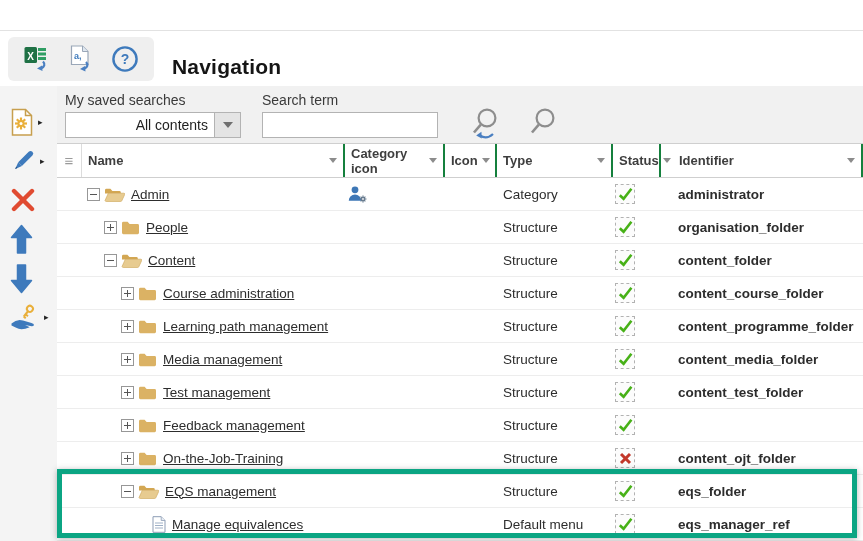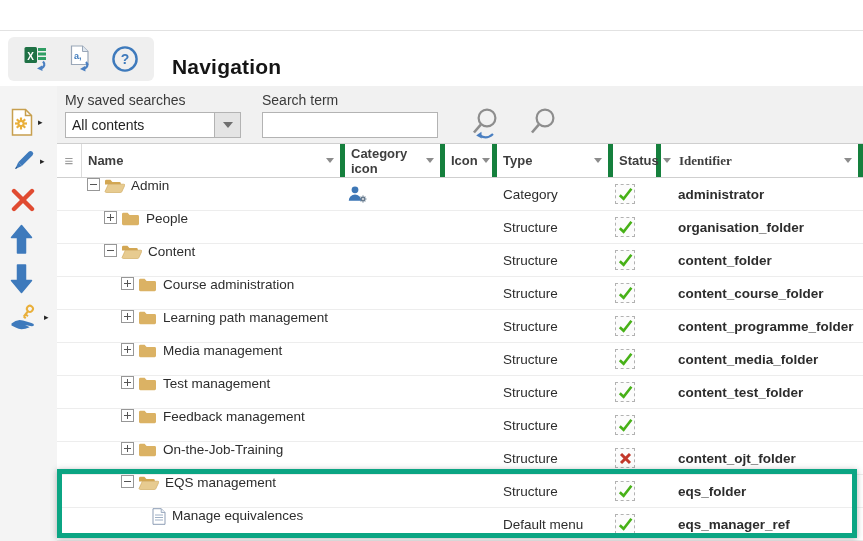--- a/index.html
+++ b/index.html
@@ -18,44 +18,44 @@
   .rail{width:57px;background:#f4f4f4;box-sizing:border-box;padding-top:20px;display:flex;flex-direction:column;gap:7px;}
   .rail .tool{position:relative;height:32px;display:flex;align-items:center;padding-left:10px;cursor:pointer;}
   .submenu-arrow{font-size:9px;color:#222;margin-left:4px;line-height:1;}
 
   .content{flex:1;display:flex;flex-direction:column;min-width:0;}
 
   
   .searchband{height:57px;background:#f1f1f1;display:flex;align-items:flex-start;padding:6px 0 0 8px;box-sizing:border-box;}
   .fgroup{display:flex;flex-direction:column;}
   .flabel{font-size:14px;color:#3a3a3a;margin-bottom:4px;}
-  .dropdown{display:flex;width:176px;height:26px;border:1px solid #b3b3b3;background:#fff;box-sizing:border-box;cursor:pointer;}
+  .dropdown{display:flex;width:176px;height:26px;border:1px solid #b3b3b3;background:#fff;box-sizing:border-box;cursor:pointer;text-align:right;}
   .dropdown-value{flex:1;padding:4px 6px;font-size:14px;color:#1f1f1f;white-space:nowrap;overflow:hidden;}
   .dropdown-btn{width:25px;background:#e4e4e4;border-left:1px solid #b3b3b3;display:flex;align-items:center;justify-content:center;}
   .dd-arrow{width:0;height:0;border-left:5px solid transparent;border-right:5px solid transparent;border-top:6px solid #6f6f6f;}
   .tinput{width:176px;height:26px;border:1px solid #b3b3b3;box-sizing:border-box;font-size:13px;padding:0 6px;background:#fff;font-family:"Liberation Sans",sans-serif;}
   .sicon{margin-top:13px;cursor:pointer;display:flex;}
 
   
   .theader{height:36px;display:flex;align-items:stretch;background:#fff;border-top:1px solid #cfcfcf;border-bottom:1px solid #cfcfcf;box-sizing:border-box;}
-  .hcell{display:flex;align-items:center;justify-content:space-between;box-sizing:border-box;border-right:5px solid #15803d;font-size:13px;font-weight:700;color:#3e3e3e;padding:0 6px;}
+  .hcell{display:flex;align-items:center;justify-content:space-between;box-sizing:border-box;border-right:2px solid #15803d;font-size:13px;font-weight:700;color:#3e3e3e;padding:0 6px;}
   .hcell .farrow{width:0;height:0;border-left:4px solid transparent;border-right:4px solid transparent;border-top:5px solid #8c8c8c;margin-left:4px;flex:none;}
   .h-handle{width:24px;display:flex;align-items:center;justify-content:center;border-right:1px solid #dcdcdc;color:#9a9a9a;font-size:15px;cursor:grab;}
   .c-handle{width:24px;flex:none;}
   .c-name{width:263px;flex:none;}
   .c-cat{width:100px;flex:none;}
   .c-icon{width:52px;flex:none;}
   .c-type{width:116px;flex:none;gap:8px;}
   .c-status{width:48px;flex:none;}
   .c-id{flex:1;min-width:0;}
 
   
   .rows{flex:1;background:#fff;}
   .row{display:flex;align-items:center;height:33px;border-bottom:1px solid #ededed;box-sizing:border-box;font-size:13.5px;color:#2d2d2d;background:#fff;}
-  .row .c-name{display:flex;align-items:flex-start;height:100%;}
+  .row .c-name{display:flex;align-items:center;height:100%;text-decoration:underline;}
   .indent{flex:none;height:1px;}
   .expander{width:13px;height:13px;border:1px solid #979797;background:#fff;position:relative;flex:none;margin-right:4px;box-sizing:border-box;cursor:pointer;}
   .expander::before{content:"";position:absolute;left:2px;right:2px;top:5px;height:1px;background:#555;}
   .expander.expand::after{content:"";position:absolute;top:2px;bottom:2px;left:5px;width:1px;background:#555;}
   .node-icon{margin-right:6px;flex:none;display:flex;align-items:center;}
   .row .c-cat{padding-left:3px;box-sizing:border-box;display:flex;align-items:center;}
   .row .c-type{padding-left:7px;box-sizing:border-box;}
   .row .c-status{display:flex;align-items:center;padding-left:3px;box-sizing:border-box;}
   .statusbox{width:20px;height:20px;border:1px dashed #b2b2b2;background:#fcfcfc;display:flex;align-items:center;justify-content:center;box-sizing:border-box;}
   .row .c-id{padding-left:18px;box-sizing:border-box;white-space:nowrap;font-weight:bold;}
@@ -232,21 +232,21 @@
             <span class="farrow"></span>
           </div>
           <div class="hcell c-type">
             <span>Type</span>
             <span class="farrow"></span>
           </div>
           <div class="hcell c-status">
             <span>Status</span>
             <span class="farrow"></span>
           </div>
-          <div class="hcell c-id" style="padding-left: 18px; font-family: Liberation Serif, serif;">
+          <div class="hcell c-id" style="padding-left: 18px;">
             <span>Identifier</span>
             <span class="farrow"></span>
           </div>
         </div>
 
       <div class="rows">
 
       <div class="row">
             <div class="c-handle"></div>
             <div class="c-name">

